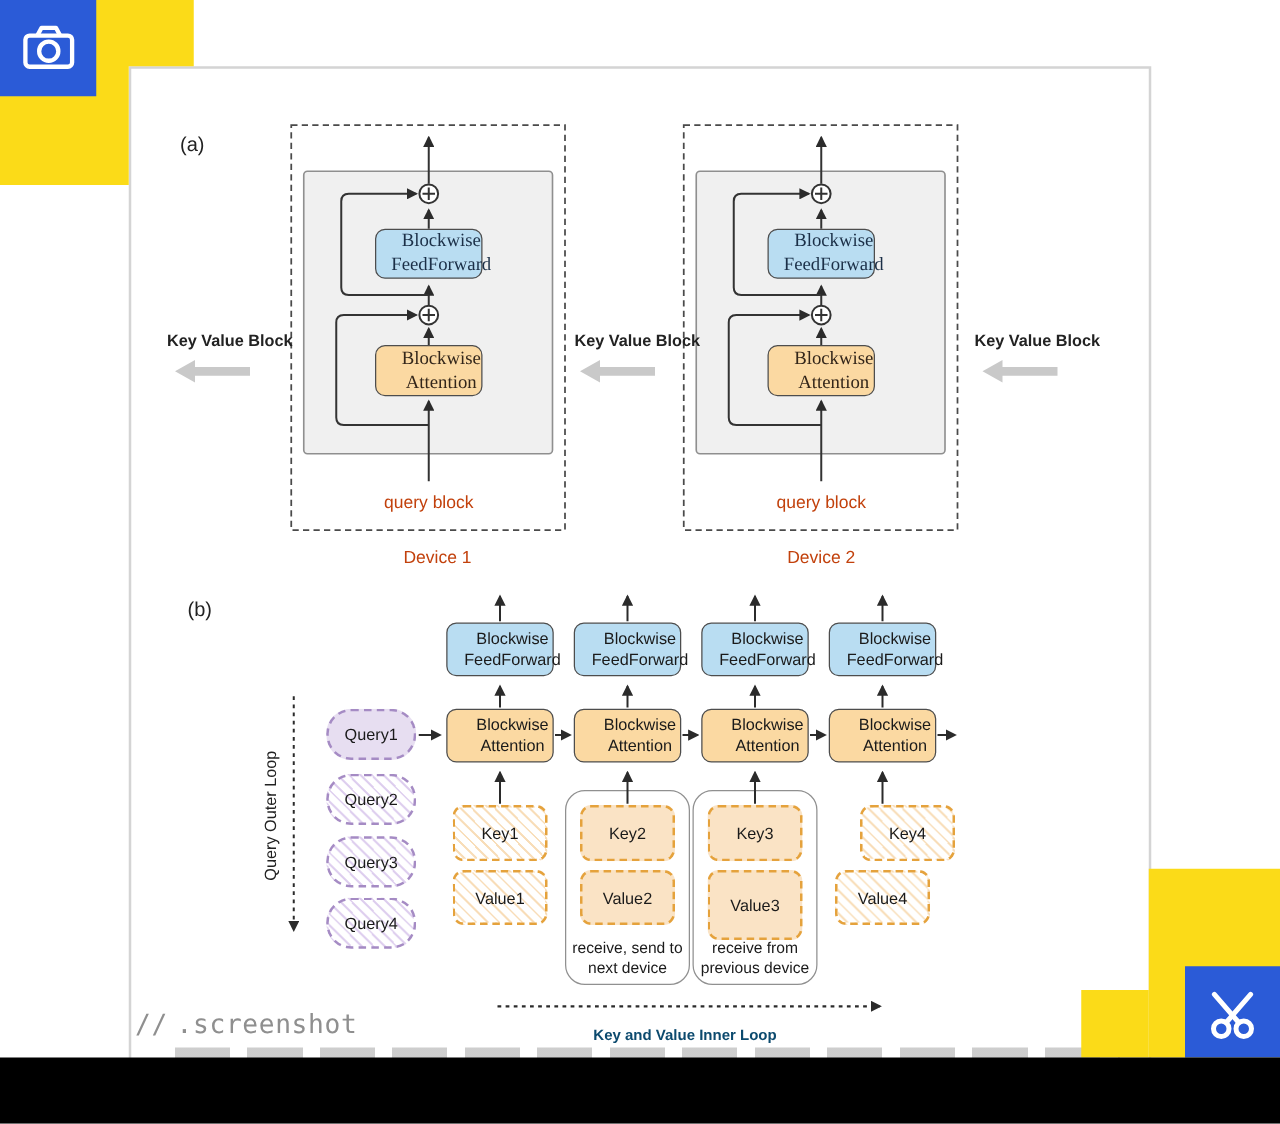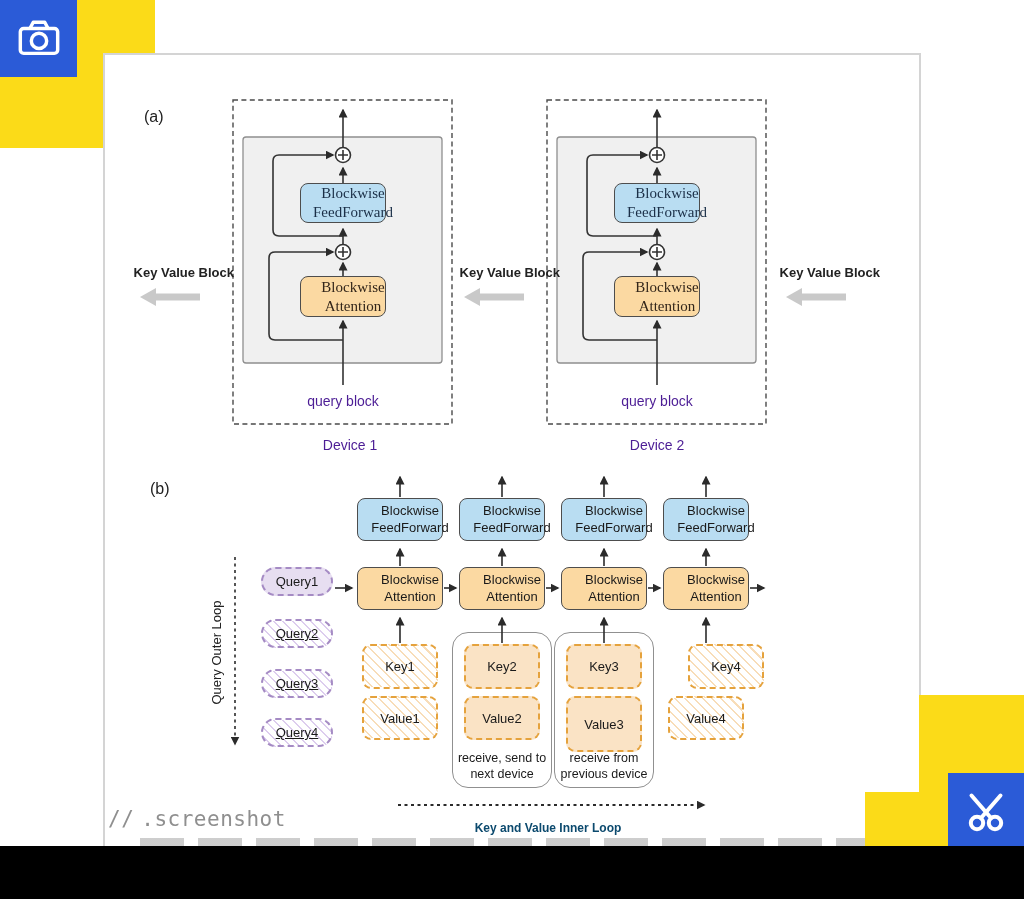--- a/index.html
+++ b/index.html
@@ -14,38 +14,38 @@
   #page{
     left:103px;top:53px;width:814px;height:800px;
     background:#fff;border:2px solid #d4d4d4;z-index:1;
   }
   .yl{background:var(--accent-yellow);z-index:5;}
   .blue-sq{background:var(--accent-blue);z-index:6;display:flex;align-items:center;justify-content:center;}
   #black-bar{left:0;top:846px;width:1024px;height:53px;background:#000;z-index:9;}
   
   #svg-layer{left:0;top:0;z-index:3;pointer-events:none;}
   .panel-label{font-size:16px;color:#222;z-index:4;}
-  .dev-label,.io-label{font-size:14px;color:#4c1d95;text-align:center;z-index:4;}
+  .dev-label,.io-label{font-size:14px;color:#c2410c;text-align:center;z-index:4;}
   .kv-label{font-size:13px;font-weight:600;color:#222;text-align:right;z-index:4;}
   .node{
     z-index:4;display:flex;flex-direction:column;align-items:center;justify-content:center;
     text-align:right;box-sizing:border-box;border-radius:8px;line-height:1.25;padding-left:20px;
   }
   .node-a{border:1.6px solid #4d4d4d;font-family:"Liberation Serif", serif;font-size:15px;width:86px;}
   .node-b{border:1.5px solid #4d4d4d;font-size:13px;width:86px;}
   .ff-a{background:var(--ff-fill);color:#1b2f47;}
   .at-a{background:var(--attn-fill);color:#33261a;}
   .ff-b{background:var(--ff-fill);}
   .at-b{background:var(--attn-fill);}
   .query{
-    z-index:4;width:72px;height:29px;box-sizing:border-box;border:2px dashed #a58bc4;border-radius:20px;
+    z-index:4;width:72px;height:41px;box-sizing:border-box;border:2px dashed #a58bc4;border-radius:20px;
     display:flex;align-items:center;justify-content:center;font-size:13px;
   }
   .query-solid{background:var(--query-fill);}
-  .query-hatch{background:repeating-linear-gradient(45deg,#fff 0 5px,#ddcdee 5px 6.5px);text-decoration:underline;}
+  .query-hatch{background:repeating-linear-gradient(45deg,#fff 0 5px,#ddcdee 5px 6.5px);}
   .kv{
     z-index:4;width:76px;height:45px;box-sizing:border-box;border:2px dashed #e5a23c;border-radius:9px;
     display:flex;align-items:center;justify-content:center;font-size:13px;
   }
   .kv-hatch{background:repeating-linear-gradient(45deg,#fff 0 5px,#f8ddb8 5px 6.5px);}
   .kv-solid{background:var(--kv-fill);}
   .container-box{
     z-index:2;box-sizing:border-box;border:1.4px solid #909090;border-radius:16px;background:#fff;
   }
   .container-note{z-index:4;font-size:12.5px;text-align:center;line-height:1.3;color:#1a1a1a;}

